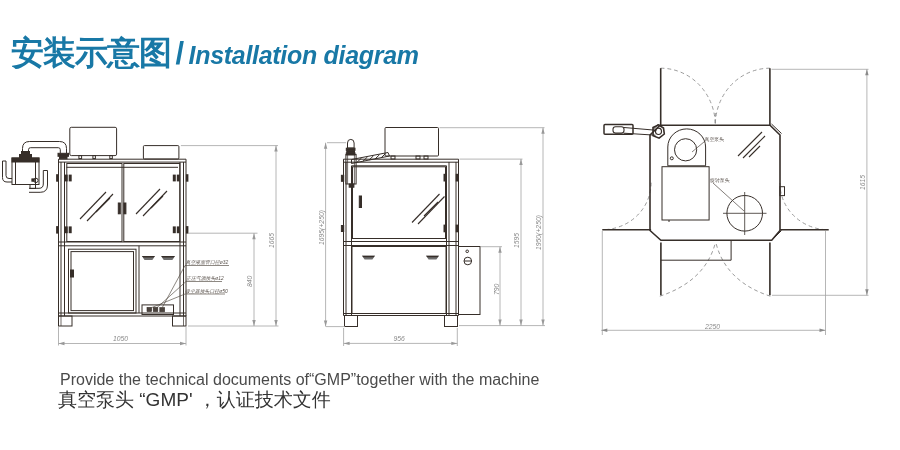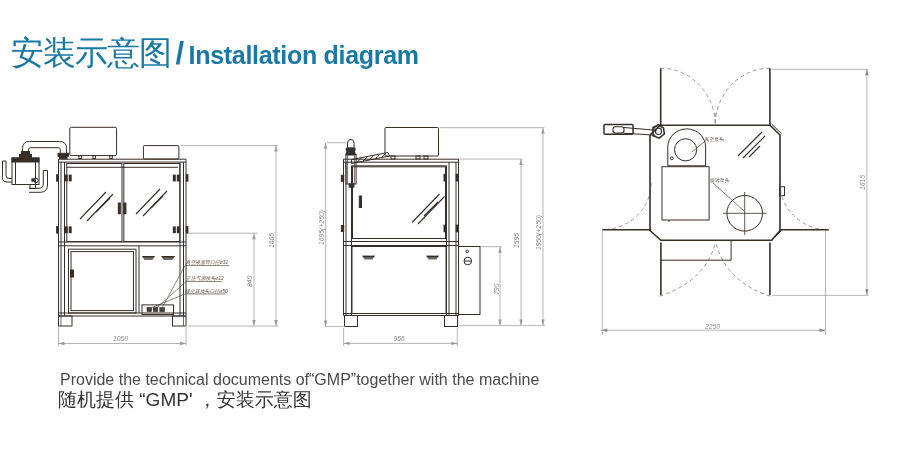--- a/index.html
+++ b/index.html
@@ -1,29 +1,29 @@
 <!DOCTYPE html>
 <html><head>
 <meta charset="utf-8">
 <style>
   html,body{margin:0;padding:0;background:#fff;width:900px;height:450px;overflow:hidden;}
   body{font-family:"Liberation Sans", sans-serif;position:relative;}
   #title{position:absolute;left:11px;top:31px;white-space:nowrap;color:#1878a6;}
-  #title .cn{font-size:33px;font-weight:normal;letter-spacing:-1px;}
+  #title .cn{font-size:33px;font-weight:bold;letter-spacing:-1px;}
   #title .sl{font-size:31px;font-weight:bold;}
-  #title .en{font-size:25px;font-weight:bold;letter-spacing:-0.3px;}
+  #title .en{font-size:25px;font-weight:bold;letter-spacing:-0.3px;font-style:italic;}
   #cap1{position:absolute;left:60px;top:370.5px;font-size:16px;color:#4a4a4a;letter-spacing:0px;}
   #cap2{position:absolute;left:58px;top:386.5px;font-size:19px;color:#333;letter-spacing:0px;}
   svg{position:absolute;left:0;top:0;}
 </style>
 </head>
 <body>
 <div id="title"><span class="cn">安装示意图</span> <span class="sl">/</span> <span class="en">Installation diagram</span></div>
 <div id="cap1">Provide the technical documents of“GMP”together with the machine</div>
-<div id="cap2">随机提供 “GMP' ，安装示意图</div>
+<div id="cap2">真空泵头 “GMP' ，认证技术文件</div>
 <svg width="900" height="450" viewBox="0 0 900 450">
 <defs>
 <pattern id="hat" width="3" height="3" patternTransform="rotate(45)" patternUnits="userSpaceOnUse">
   <rect width="3" height="3" fill="#fff"></rect>
         <line x1="0" y1="0" x2="0" y2="3" stroke="#3a322d" stroke-width="1.2"></line>
 </pattern>
 </defs>
 <g id="left" stroke="#362e29" stroke-width="1" fill="none">
 
   <rect x="69.8" y="127.3" width="46.8" height="28.3" rx="1.5"></rect>

